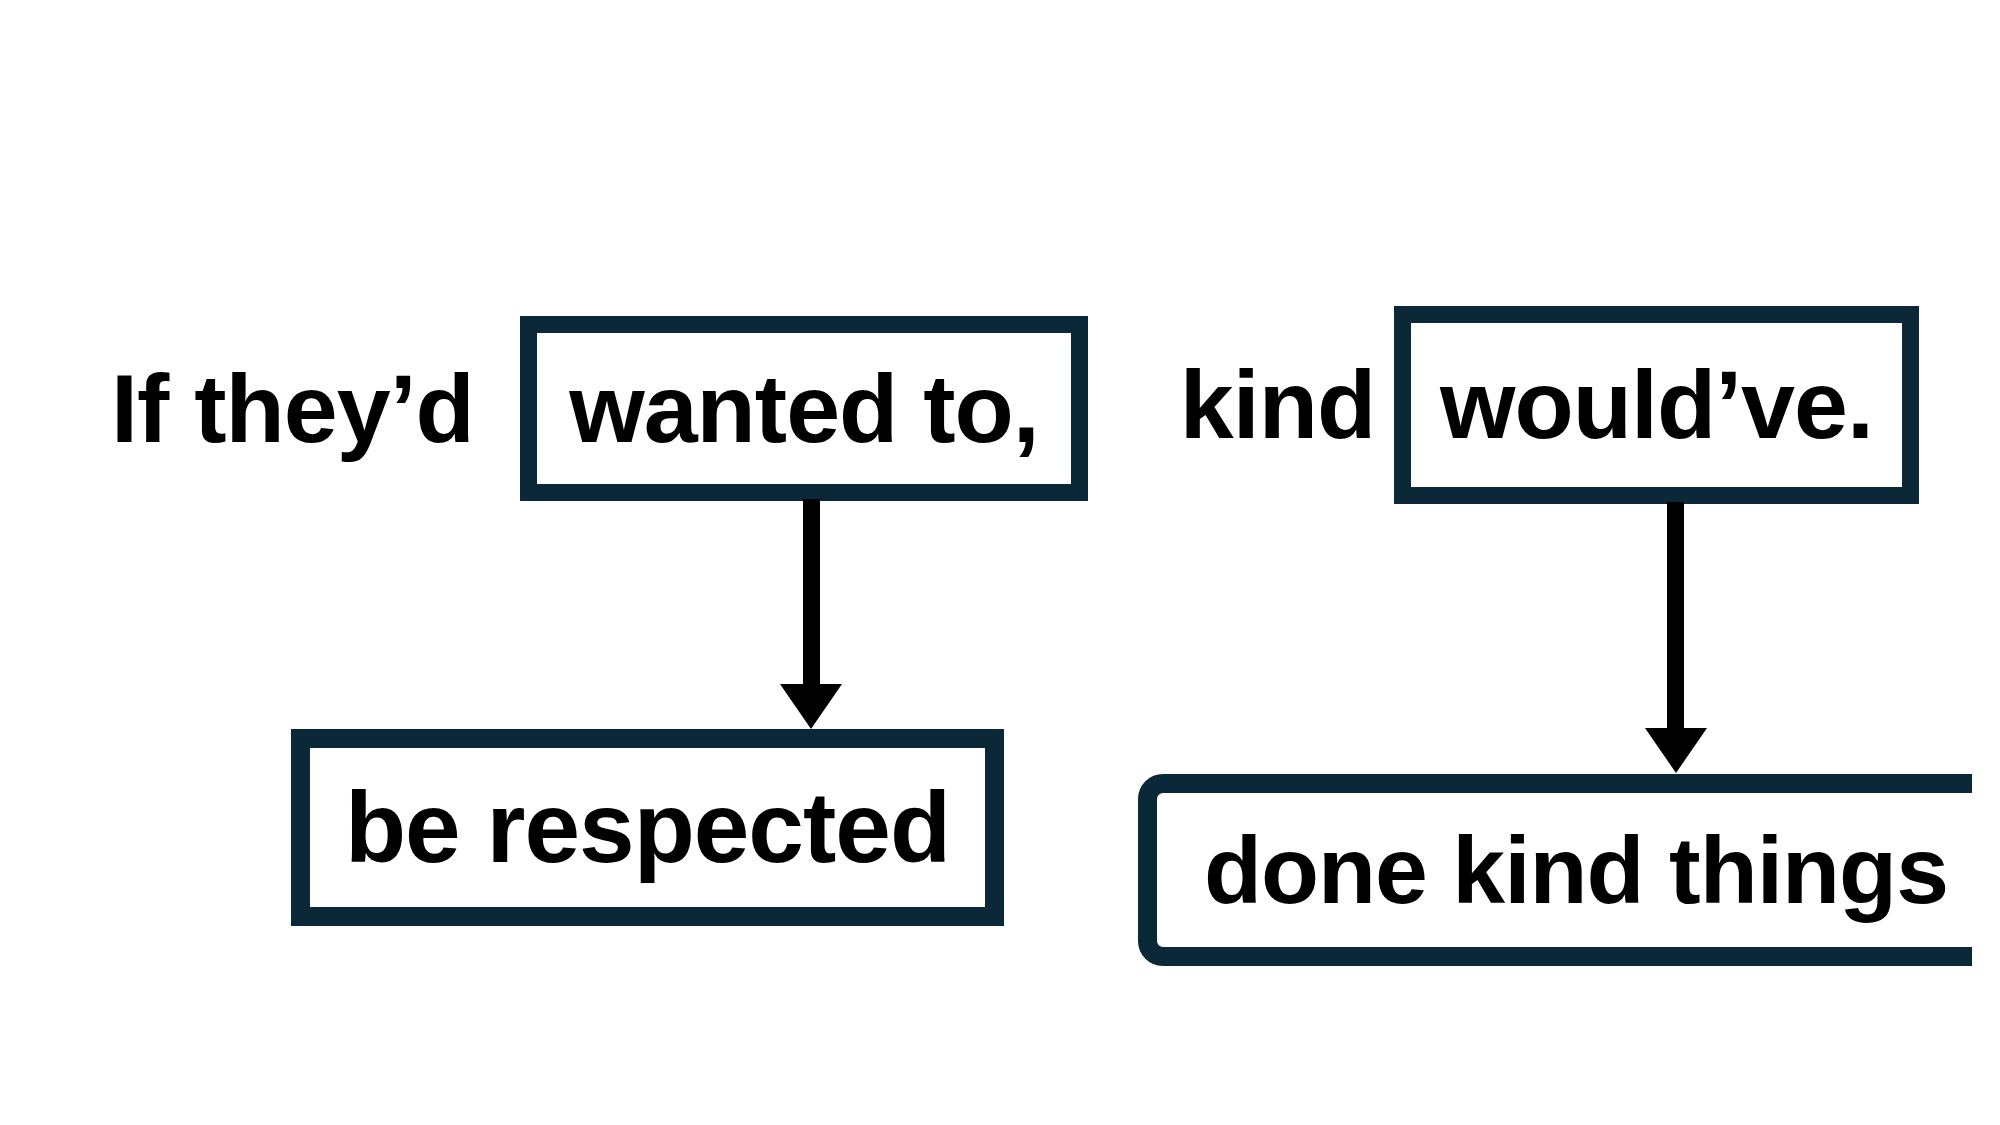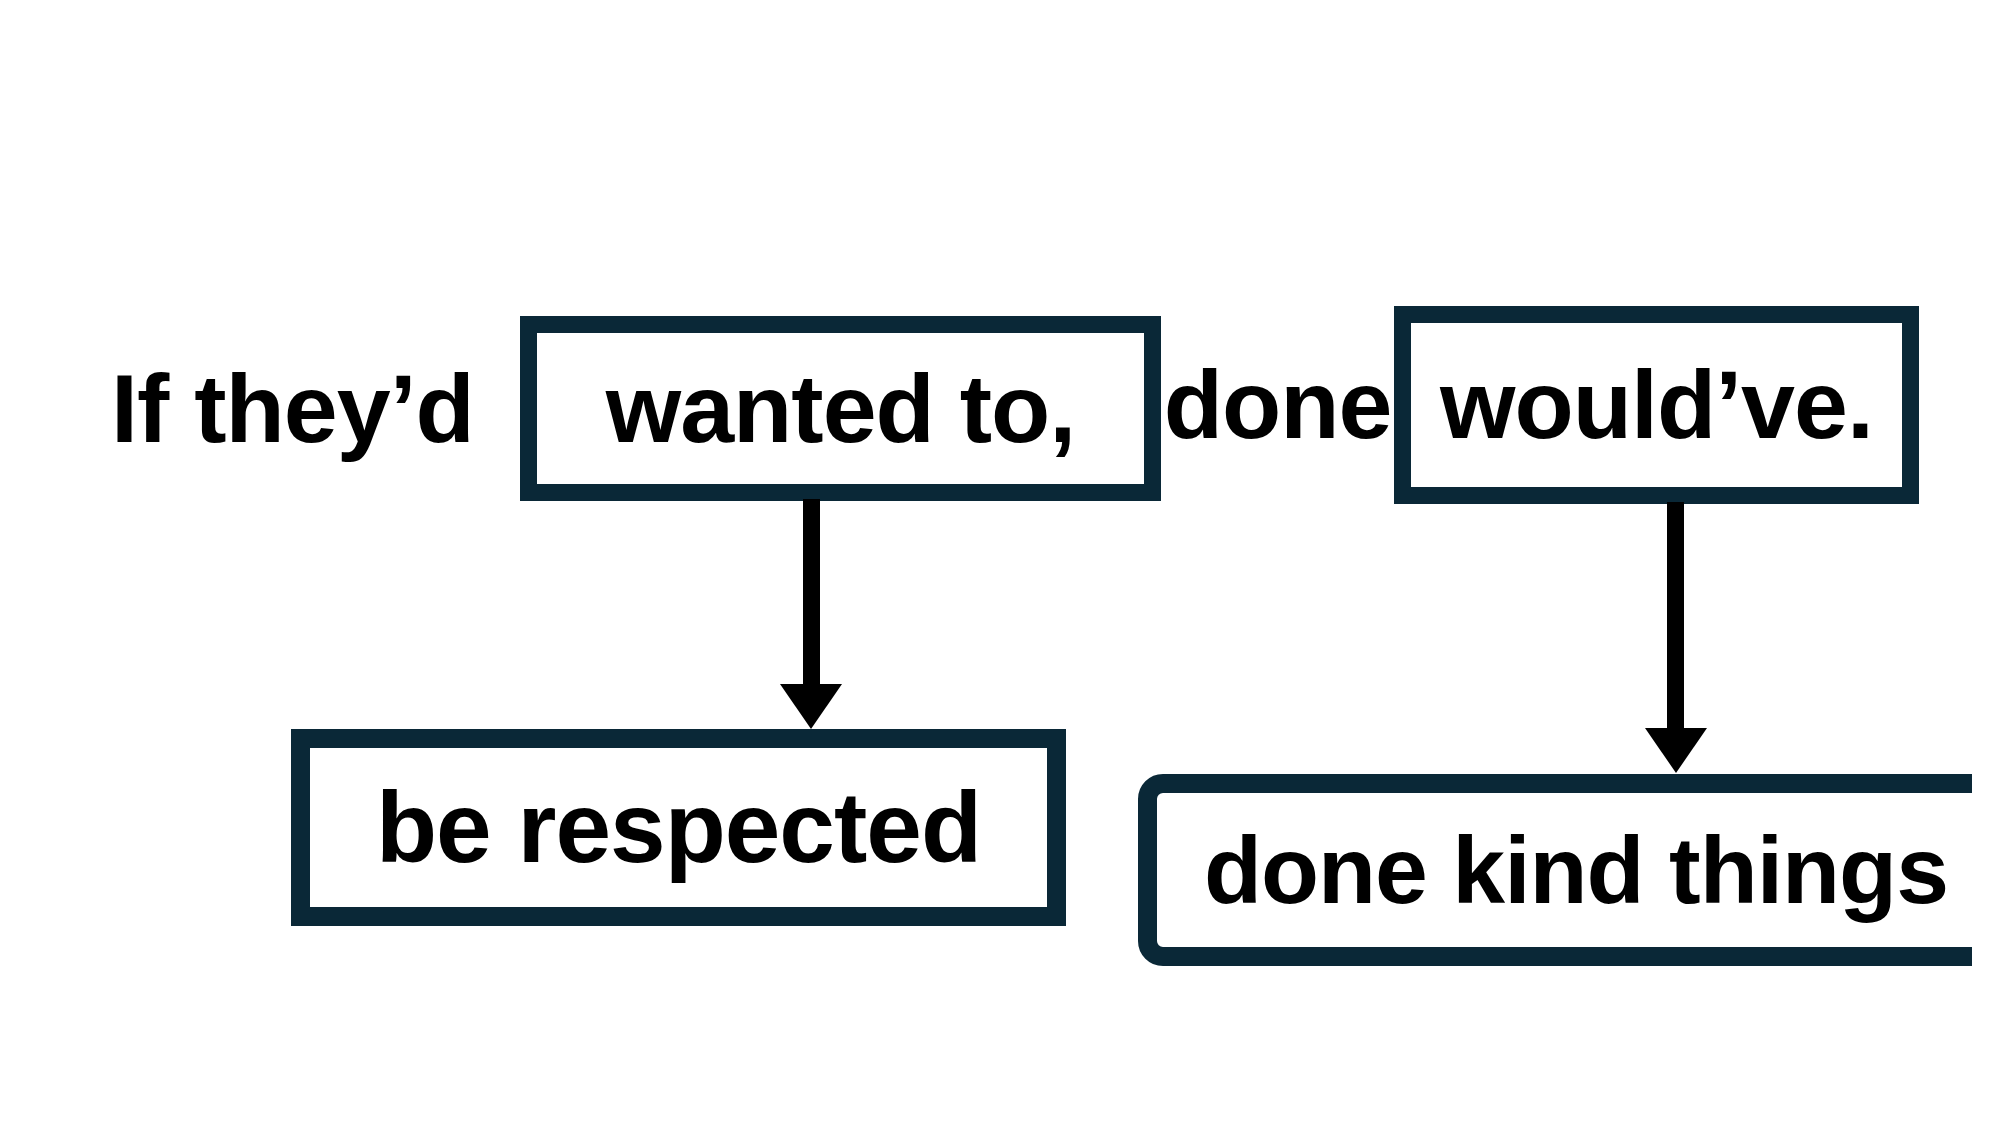--- a/index.html
+++ b/index.html
@@ -36,25 +36,25 @@
     display: flex;
     align-items: center;
     justify-content: center;
     background: var(--box-fill);
     border: 17px solid var(--box-border);
     font-size: 97px;
     white-space: nowrap;
   }
   
   .prefix-word   { left: 55px;   top: 260px; height: 185px; }
-  .box-top-left  { left: 464px;  top: 260px; width: 641px; height: 185px; }
+  .box-top-left  { left: 464px;  top: 260px; width: 568px; height: 185px; }
   .middle-word   { left: 1105px; top: 250px; width: 233px; height: 198px; justify-content: center; }
   .box-top-right { left: 1338px; top: 250px; width: 525px; height: 198px; }
   
-  .box-bottom-left  { left: 235px;  top: 673px; width: 775px; height: 197px; border-width: 19px; font-size: 100px; text-align: right; }
+  .box-bottom-left  { left: 235px;  top: 673px; width: 713px; height: 197px; border-width: 19px; font-size: 100px; text-align: right; }
   .box-bottom-right { left: 1082px; top: 718px; width: 876px; height: 192px; border-width: 19px; font-size: 95px; border-radius: 25px; }
   
   .arrow-stem {
     position: absolute;
     width: 17px;
     background: var(--arrow);
   }
   .arrow-head {
     position: absolute;
     width: 0;
@@ -72,21 +72,21 @@
 <body>
 
 <div class="canvas">
 
   <span class="plain-word prefix-word">If they’d</span>
 
   <div class="word-box box-top-left">
     <span>wanted to,</span>
   </div>
 
-  <span class="plain-word middle-word">done</span>
+  <span class="plain-word middle-word">kind</span>
 
   <div class="word-box box-top-right">
     <span>would’ve.</span>
   </div>
 
   <div class="arrow-left">
     <div class="arrow-stem"></div>
     <div class="arrow-head"></div>
   </div>
 

